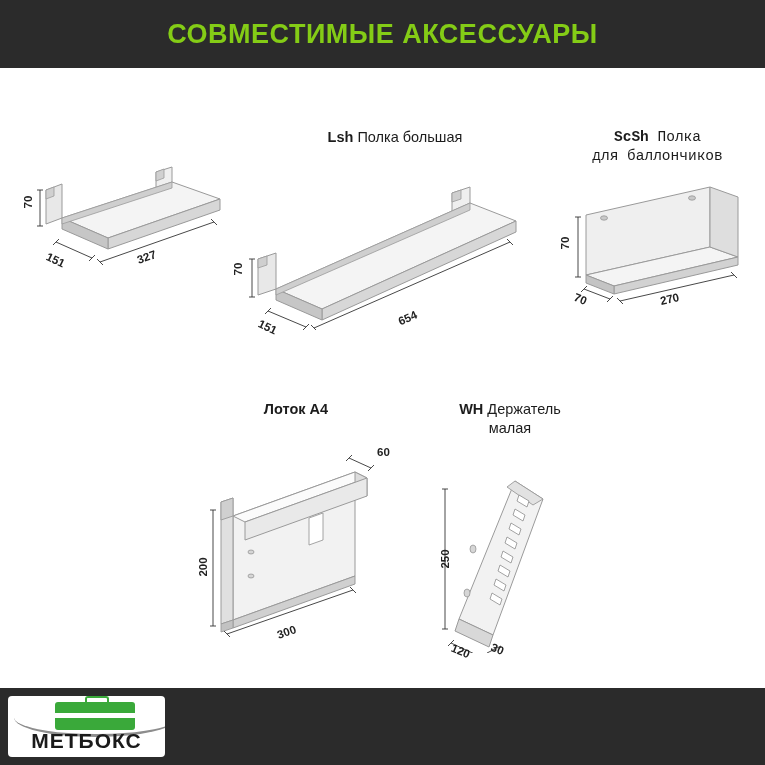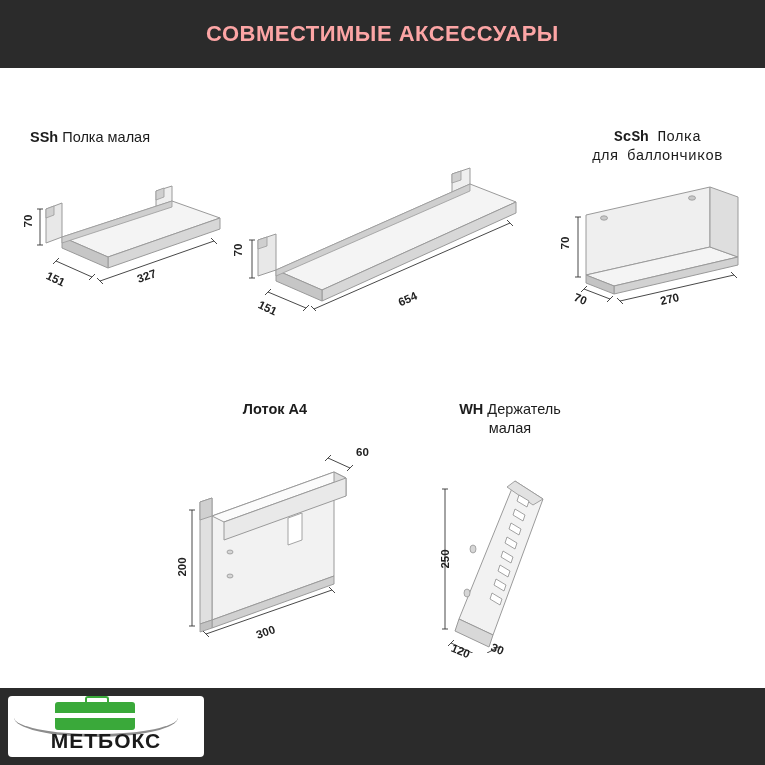--- a/index.html
+++ b/index.html
@@ -19,22 +19,22 @@
   .header {
     position: absolute;
     left: 0; top: 0;
     width: 765px; height: 68px;
     background: #2b2b2b;
     display: flex;
     align-items: center;
     justify-content: center;
   }
   .header-title {
-    color: #fca5a5;
-    font-size: 22px;
+    color: #84cc16;
+    font-size: 27px;
     font-weight: bold;
     letter-spacing: 0.5px;
     text-transform: uppercase;
     text-align: center;
   }
 
   
   .item {
     position: absolute;
   }
@@ -61,21 +61,21 @@
   
   .footer {
     position: absolute;
     left: 0; bottom: 0;
     width: 765px; height: 77px;
     background: #2b2b2b;
   }
   .logo {
     position: absolute;
     left: 8px; top: 8px;
-    width: 196px; height: 61px;
+    width: 157px; height: 61px;
     background: #ffffff;
     border-radius: 4px;
     overflow: hidden;
   }
   .logo-inner {
     position: absolute;
     inset: 0;
   }
   .logo-text {
     position: absolute;
@@ -117,24 +117,20 @@
   }
 </style>
 </head>
 <body>
 
 <div class="header">
   <div class="header-title">СОВМЕСТИМЫЕ АКСЕССУАРЫ</div>
 </div>
 
 <div class="item" style="left:30px; top:128px; width:230px;">
-  <div class="item-title" style="width:215px; text-align:left;">
-    <b>SSh</b>
-    <span>Полка малая</span>
-  </div>
 
   <div class="fig" style="width:215px; height:130px; margin-top:38px;">
     <svg width="215" height="130" viewBox="0 0 215 130">
 
       <polygon points="16,24 32,18 32,52 16,58" fill="#e8e8e8" stroke="#9a9a9a" stroke-width="1"></polygon>
       <polygon points="16,24 24,21 24,30 16,33" fill="#d0d0d0" stroke="#9a9a9a" stroke-width="0.8"></polygon>
       <polygon points="126,6 142,1 142,34 126,40" fill="#efefef" stroke="#9a9a9a" stroke-width="1"></polygon>
       <polygon points="126,6 134,3 134,12 126,15" fill="#d0d0d0" stroke="#9a9a9a" stroke-width="0.8"></polygon>
 
       <polygon points="32,52 142,16 190,33 78,72" fill="#f4f4f4" stroke="#9a9a9a" stroke-width="1"></polygon>
@@ -157,20 +153,24 @@
         <line x1="181" y1="53" x2="187" y2="59"></line>
       </g>
     </svg>
     <div class="dim" style="left:-8px; top:30px; transform:rotate(-90deg); transform-origin:center;">70</div>
     <div class="dim" style="left:16px; top:88px; transform:rotate(25deg);">151</div>
     <div class="dim" style="left:107px; top:85px; transform:rotate(-19deg);">327</div>
   </div>
 </div>
 
 <div class="item" style="left:240px; top:128px; width:310px;">
+  <div class="item-title" style="width:310px;">
+    <b>Lsh</b>
+    <span>Полка большая</span>
+  </div>
 
   <div class="fig" style="width:310px; height:140px; margin-top:38px;">
     <svg width="310" height="145" viewBox="0 0 310 145">
 
       <polygon points="18,74 36,68 36,104 18,110" fill="#e8e8e8" stroke="#9a9a9a" stroke-width="1"></polygon>
       <polygon points="18,74 27,71 27,80 18,83" fill="#cfcfcf" stroke="#9a9a9a" stroke-width="0.8"></polygon>
       <polygon points="212,8 230,2 230,38 212,44" fill="#efefef" stroke="#9a9a9a" stroke-width="1"></polygon>
       <polygon points="212,8 221,5 221,14 212,17" fill="#cfcfcf" stroke="#9a9a9a" stroke-width="0.8"></polygon>
 
       <polygon points="36,104 230,18 276,36 82,124" fill="#f4f4f4" stroke="#9a9a9a" stroke-width="1"></polygon>
@@ -232,21 +232,21 @@
         <line x1="57" y1="113" x2="63" y2="119"></line>
         <line x1="171" y1="87" x2="177" y2="93"></line>
       </g>
     </svg>
     <div class="dim" style="left:-1px; top:52px; transform:rotate(-90deg); transform-origin:center;">70</div>
     <div class="dim" style="left:14px; top:108px; transform:rotate(22deg);">70</div>
     <div class="dim" style="left:100px; top:108px; transform:rotate(-13deg);">270</div>
   </div>
 </div>
 
-<div class="item" style="left:160px; top:400px; width:230px;">
+<div class="item" style="left:181px; top:400px; width:230px;">
   <div class="item-title" style="width:230px;">
     <b>Лоток А4</b>
   </div>
 
   <div class="fig" style="width:230px; height:190px; margin-top:29px;">
     <svg width="230" height="190" viewBox="0 0 230 190">
 
       <polygon points="52,68 174,24 174,128 52,172" fill="#f2f2f2" stroke="#9a9a9a" stroke-width="1"></polygon>
 
       <polygon points="128,70 142,65 142,92 128,97" fill="#ffffff" stroke="#9a9a9a" stroke-width="0.9"></polygon>

